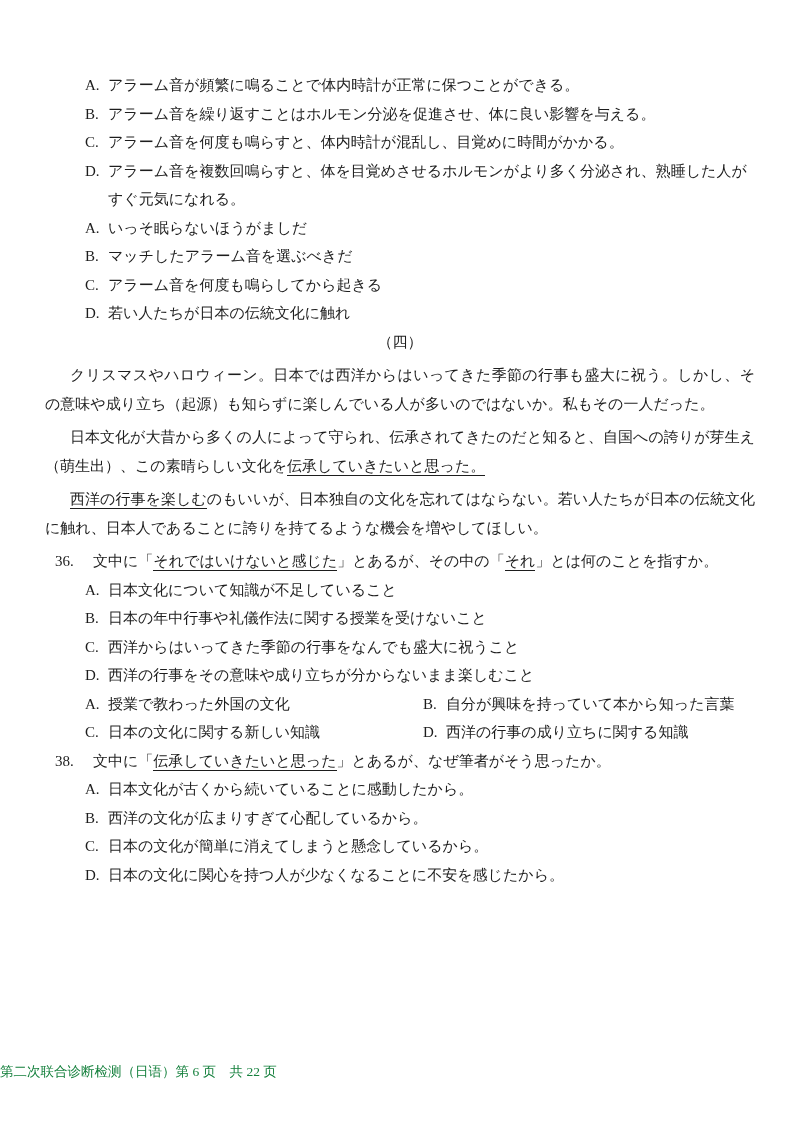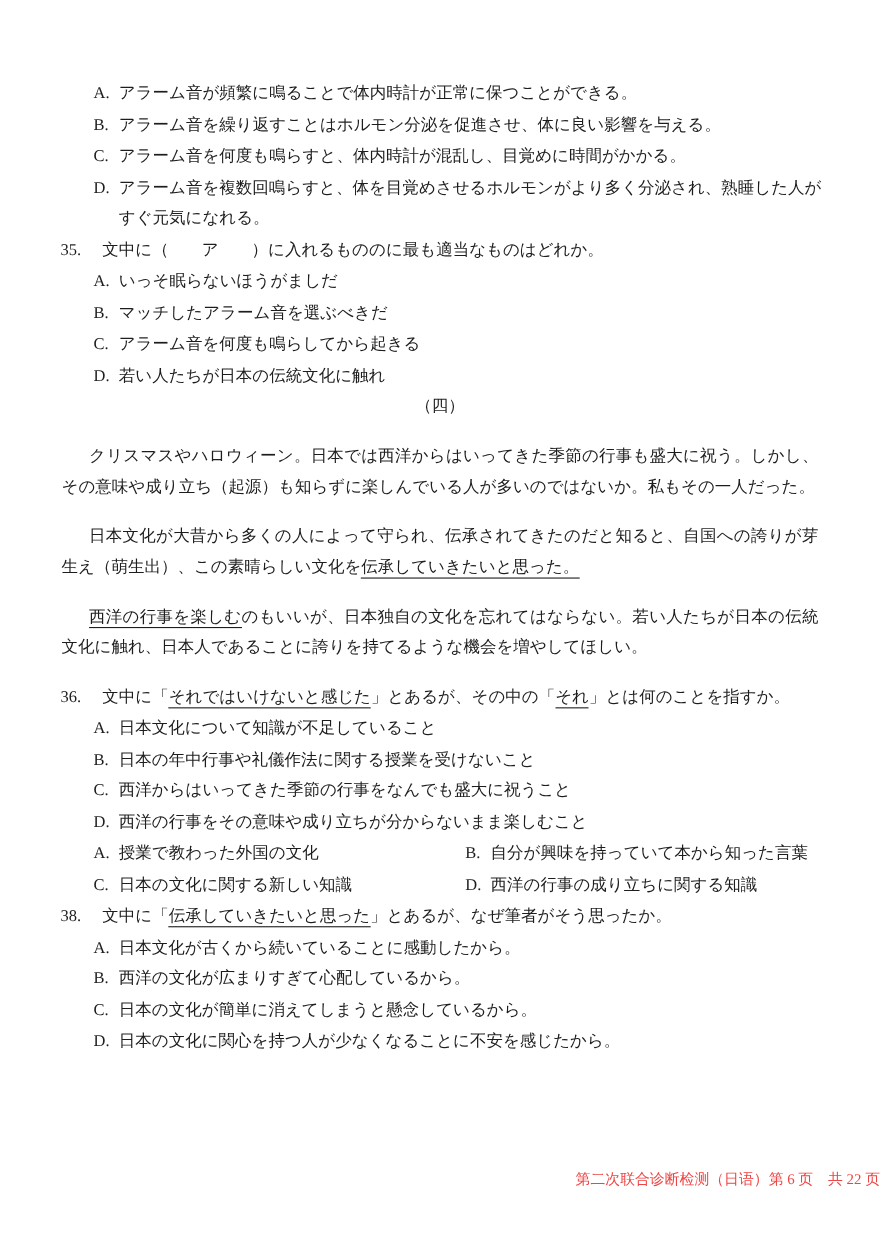--- a/index.html
+++ b/index.html
@@ -21,35 +21,35 @@
   .opt { display: flex; padding-left: 45px; line-height: 28.5px; }
   .opt-label { width: 23px; flex: none; }
   .opt-text { flex: 1; }
 
   .two-col { display: grid; grid-template-columns: 338px 1fr; padding-left: 45px; }
   .two-col .opt { padding-left: 0; }
 
   .section-heading { text-align: center; line-height: 28.5px; }
 
   .para {
-    margin: 16px;
+    margin: 5px;
     line-height: 28.5px;
     text-align: justify;
     text-indent: 25px;
   }
 
   .u { border-bottom: 1px solid currentColor; padding-bottom: 1px; }
 
   .footer {
     position: absolute;
     left: 0; right: 0;
     top: 1063px;
-    text-align: right;
+    text-align: left;
     font-size: 13.5px;
-    color: #ef4444;
+    color: #15803d;
   }
 </style>
 </head>
 <body>
 
 <div class="page">
 
   <section>
     <div class="opt">
       <span class="opt-label">A.</span>
@@ -63,24 +63,20 @@
       <span class="opt-label">C.</span>
       <div class="opt-text">アラーム音を何度も鳴らすと、体内時計が混乱し、目覚めに時間がかかる。</div>
     </div>
     <div class="opt">
       <span class="opt-label">D.</span>
       <div class="opt-text">アラーム音を複数回鳴らすと、体を目覚めさせるホルモンがより多く分泌され、熟睡した人がすぐ元気になれる。</div>
     </div>
   </section>
 
   <section>
-    <div class="q-row">
-      <span class="q-num">35.</span>
-      <div class="q-stem">文中に（　　ア　　）に入れるもののに最も適当なものはどれか。</div>
-    </div>
     <div class="opt">
       <span class="opt-label">A.</span>
       <div class="opt-text">いっそ眠らないほうがましだ</div>
     </div>
     <div class="opt">
       <span class="opt-label">B.</span>
       <div class="opt-text">マッチしたアラーム音を選ぶべきだ</div>
     </div>
     <div class="opt">
       <span class="opt-label">C.</span>

